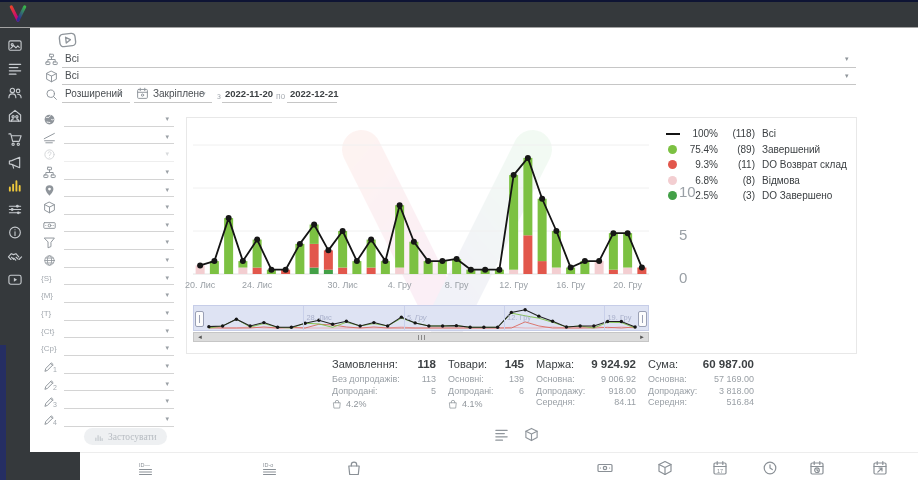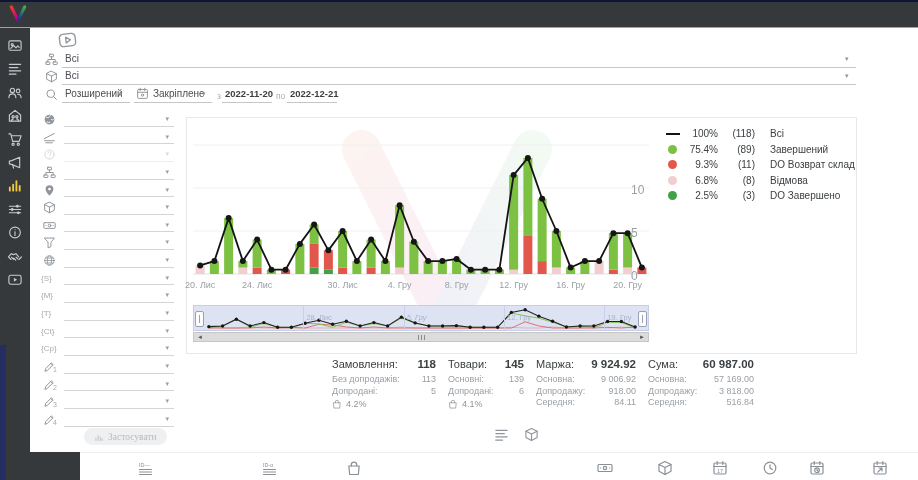--- a/index.html
+++ b/index.html
@@ -39,28 +39,28 @@
   .fp-line{position:absolute;left:26px;right:4px;bottom:3px;border-bottom:1px solid #d4d4d4}
   .fp-caret{position:absolute;right:9px;top:3px;font-size:7px;color:#9aa0a6}
   .apply{position:absolute;left:54px;top:400px;height:17px;padding:0 10px;border-radius:9px;background:#eef0f2;
          color:#b7bcc2;font-size:9.5px;display:flex;align-items:center;gap:4px;border:none;font-family:Liberation Serif, serif}
   .apply .ic{width:10px;height:10px;color:#c3c8cd}
 
   .card{position:absolute;left:156px;top:89px;width:669px;height:235px;border:1px solid #e8e8e8;background:#fff}
   .watermark{position:absolute;left:120px;top:-8px;width:280px;height:250px;opacity:.06;pointer-events:none}
   .watermark svg{width:100%;height:100%}
   #main-chart{position:absolute;left:6px;top:6px;width:456px;height:172px;overflow:visible}
-  .ylab{position:absolute;left:444px;font-size:12px;color:#9aa0a6}
+  .ylab{position:absolute;left:492px;font-size:15px;color:#9aa0a6}
   .legend{position:absolute;left:478px;top:8px;font-size:10px;color:#3c4043;white-space:nowrap}
   .leg-row{display:flex;align-items:center;height:15.5px;cursor:pointer}
   .leg-mark{width:15px;display:flex;justify-content:center;align-items:center;margin-right:5px}
   .leg-dot{width:9px;height:9px;border-radius:50%}
   .leg-line{width:14px;height:2px;background:#141414}
   .leg-pct{min-width:33px;text-align:right;margin-right:7px}
-  .leg-cnt{min-width:30px;text-align:right;margin-right:15px;color:#3c4043}
+  .leg-cnt{min-width:30px;text-align:right;margin-right:7px;color:#3c4043}
 
   .minimap{position:absolute;left:6px;top:187px;width:456px;height:26px;background:#dee3f3;border:1px solid #c6cde8;box-sizing:border-box}
   #mini-chart{position:absolute;left:8px;top:1px;overflow:visible}
   .mm-line{position:absolute;top:0;bottom:0;width:1px;background:#c9d0ea}
   .mm-lab{position:absolute;top:7px;font-size:7.5px;color:#a9b0cb}
   .mm-handle{position:absolute;top:5px;width:7px;height:14px;background:#fcfcfc;border:1px solid #9aa0b5;border-radius:2px;cursor:ew-resize}
   .mm-handle i{position:absolute;left:3px;top:3px;bottom:3px;width:1px;background:#9aa0b5}
   .hscroll{position:absolute;left:6px;top:214px;width:456px;height:10px;background:#dcdcdc;border:1px solid #c6c6c6;
            box-sizing:border-box;display:flex;align-items:center;justify-content:space-between;padding:0 3px;font-size:6px;color:#555}
   .grip{display:flex;gap:2px}

